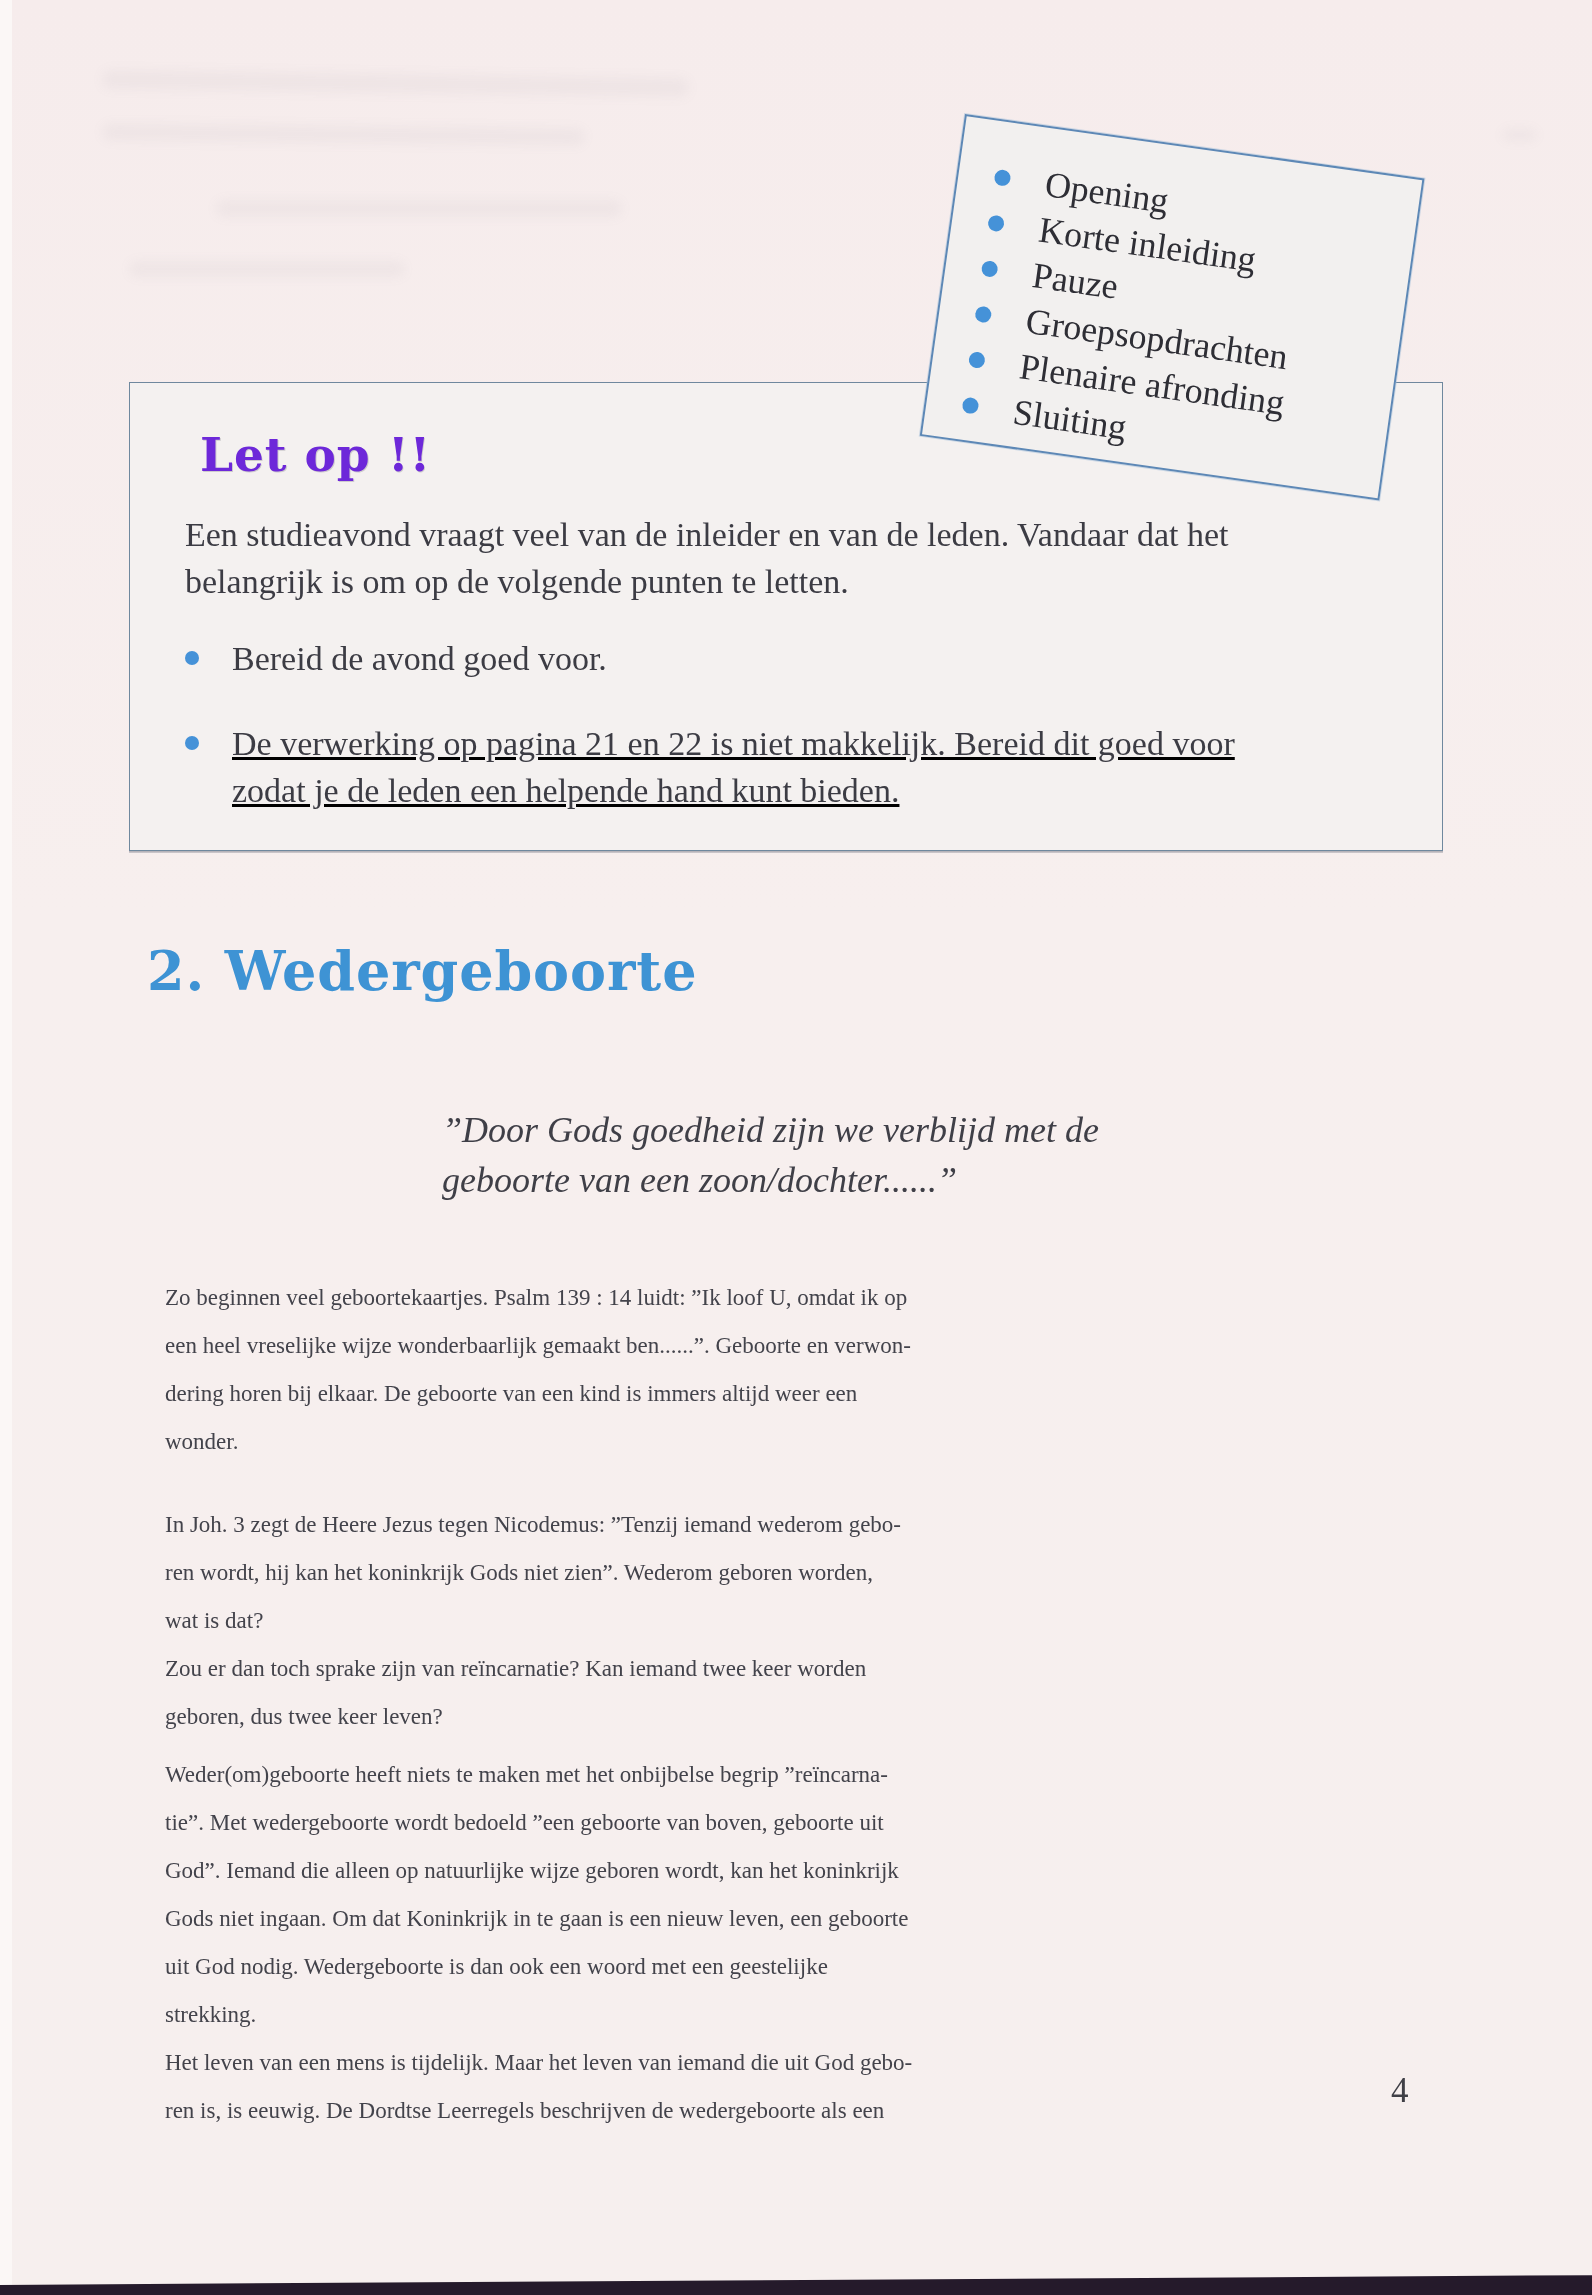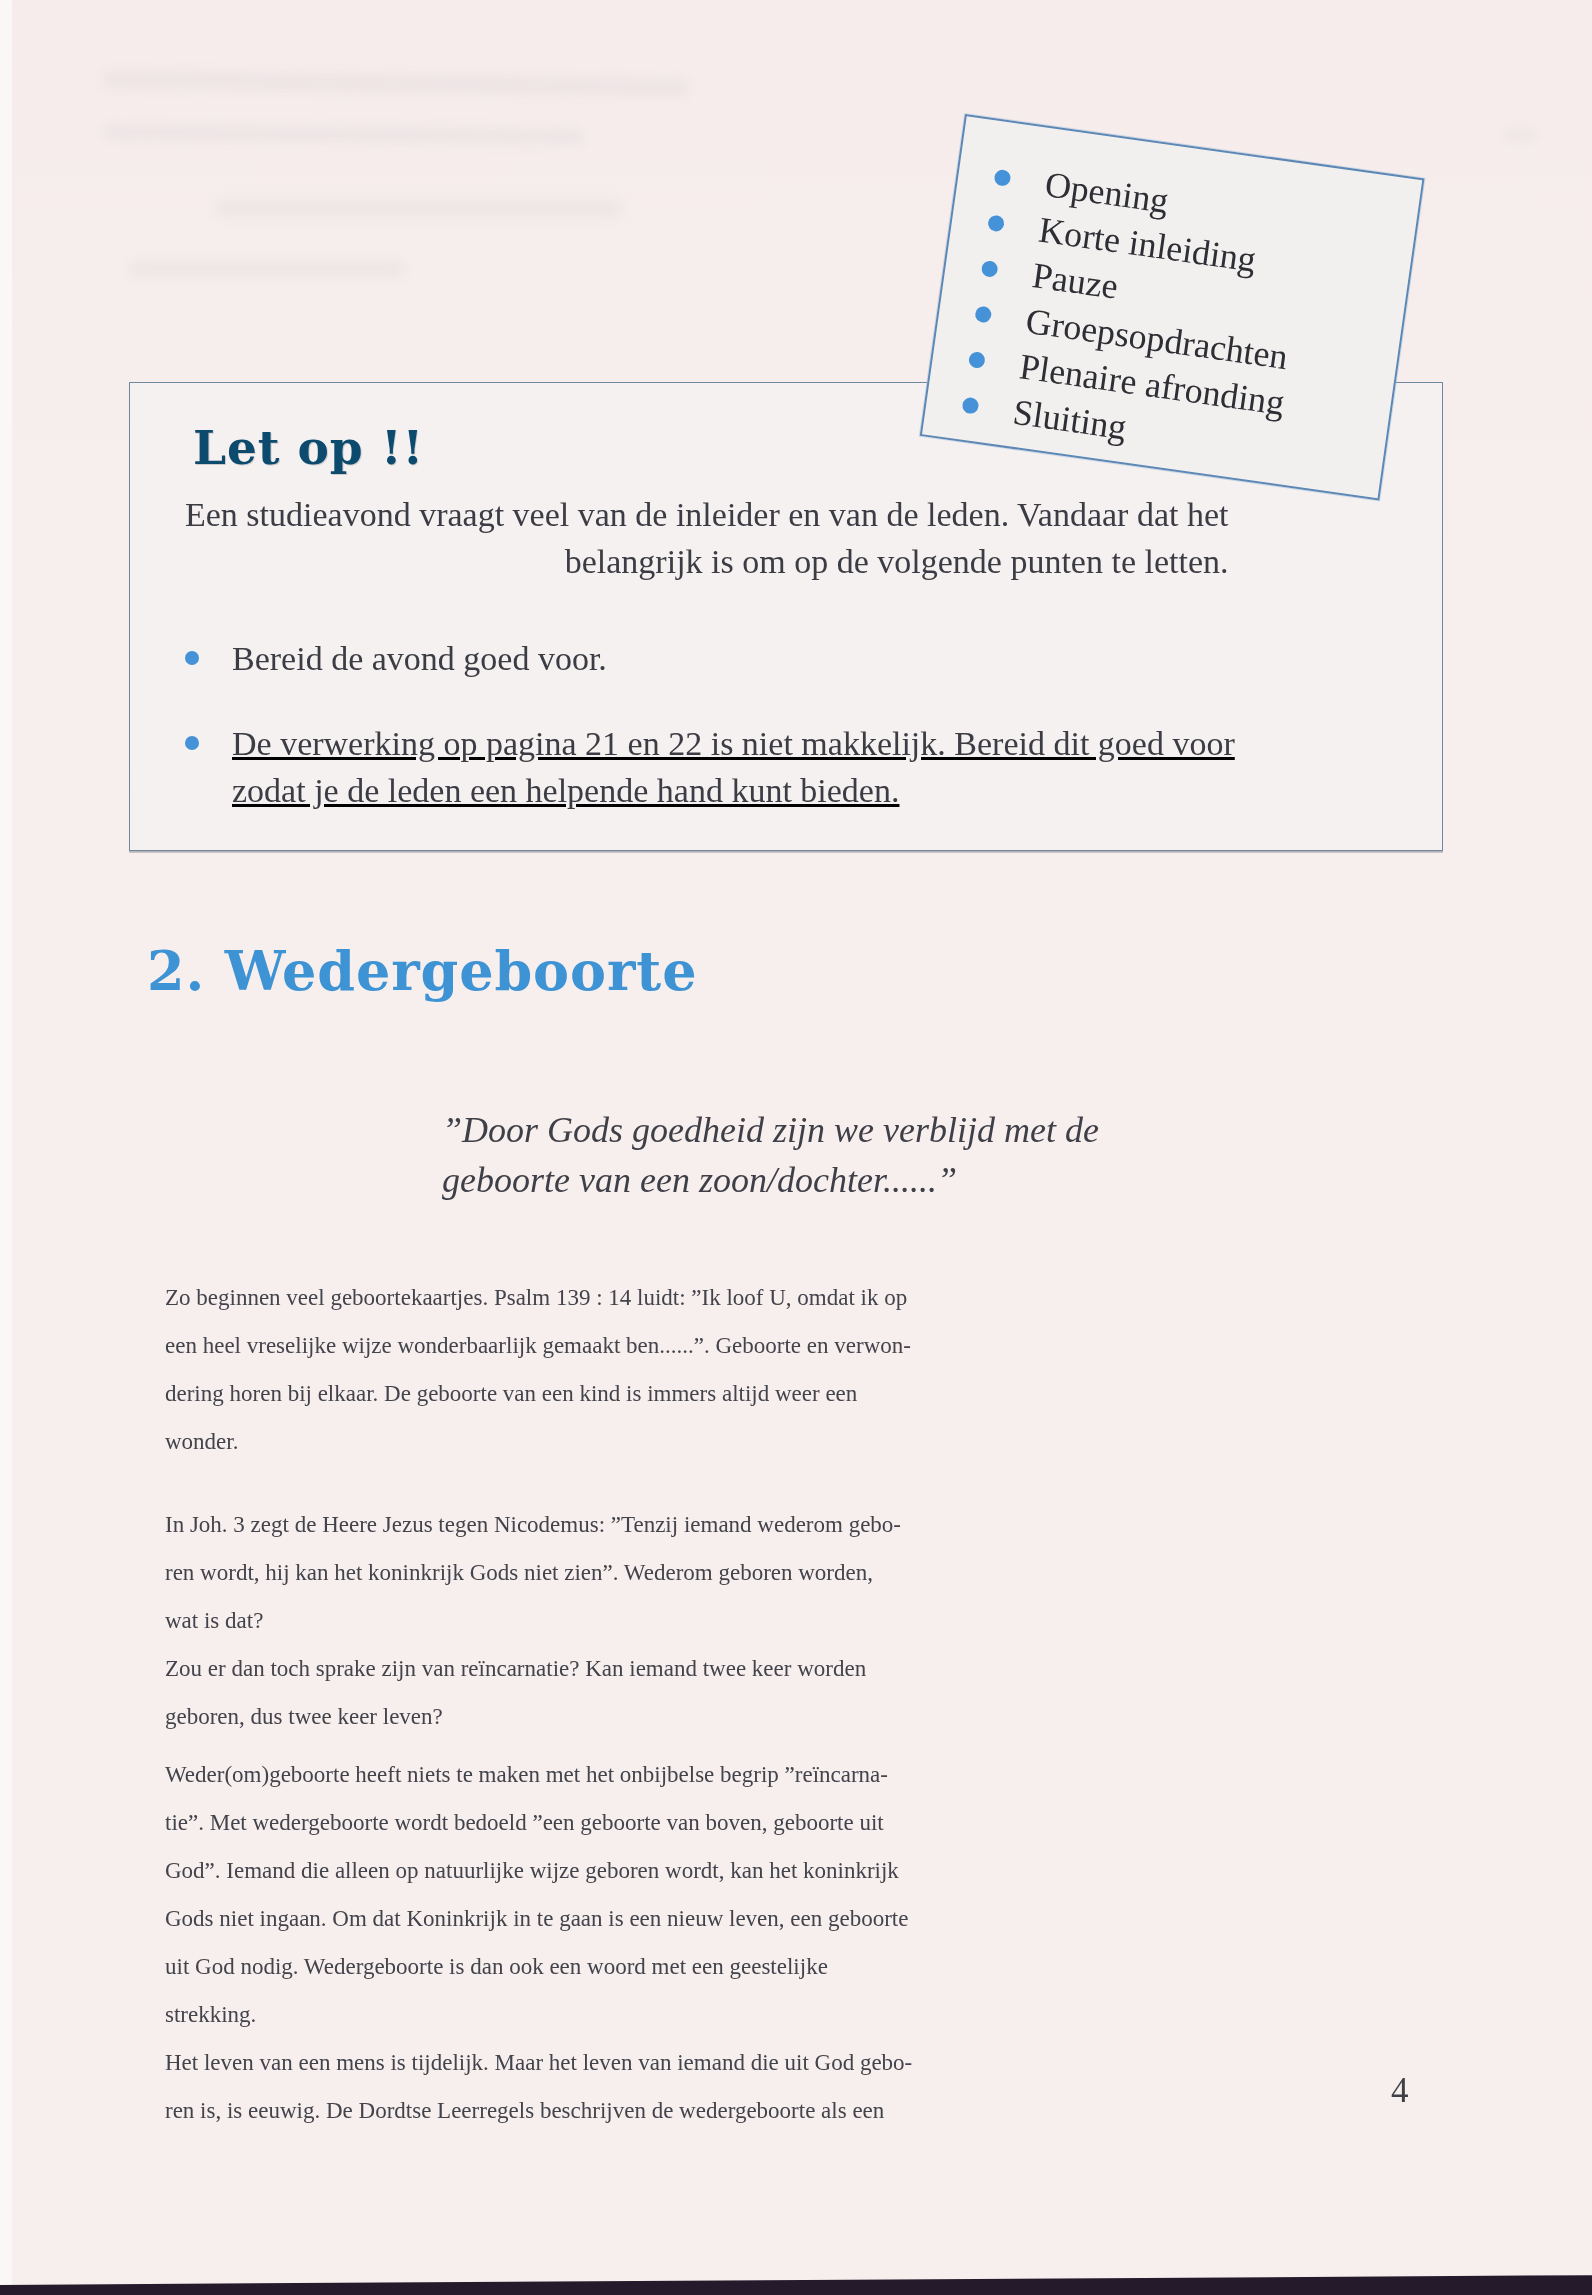--- a/index.html
+++ b/index.html
@@ -32,26 +32,26 @@
   .agenda-label{margin-left:35px;font-size:36px;color:#2e2e35;white-space:nowrap;}
 
   
   .attention-box{
     position:absolute;left:129px;top:382px;width:1314px;height:469px;
     box-sizing:border-box;border:1.7px solid #6f889e;background:#f4f1f0;
     box-shadow:0 1.7px 0 rgba(60,70,85,.35);
     z-index:1;
   }
   .attention-title{
-    position:absolute;left:55px;top:29px;margin:8px;
+    position:absolute;left:55px;top:29px;margin:15px;
     font-family:"DejaVu Serif",serif;font-weight:bold;
-    font-size:47px;color:#0c4a6e;letter-spacing:0.9px;
+    font-size:47px;color:#6d28d9;letter-spacing:0.9px;
     text-shadow:0.9px 0.9px 0 rgba(90,90,100,.25);
   }
-  .intro{position:absolute;left:55px;top:108px;font-size:34px;line-height:47px;color:#3c3c44;text-align:right;}
+  .intro{position:absolute;left:55px;top:128px;font-size:34px;line-height:47px;color:#3c3c44;}
   .bline,.line{white-space:nowrap;}
   .bullet-item{position:absolute;left:55px;display:flex;}
   .bullet-item .dot{width:14px;height:14px;margin-top:16.4px;}
   .bullet-item .bullet-text{margin-left:33px;font-size:34px;line-height:47px;color:#3c3c44;}
   .bullet-one{top:252px;}
   .bullet-two{top:337px;text-decoration:underline;}
 
   
   .section-heading{
     position:absolute;left:135px;top:927px;margin:12px;

